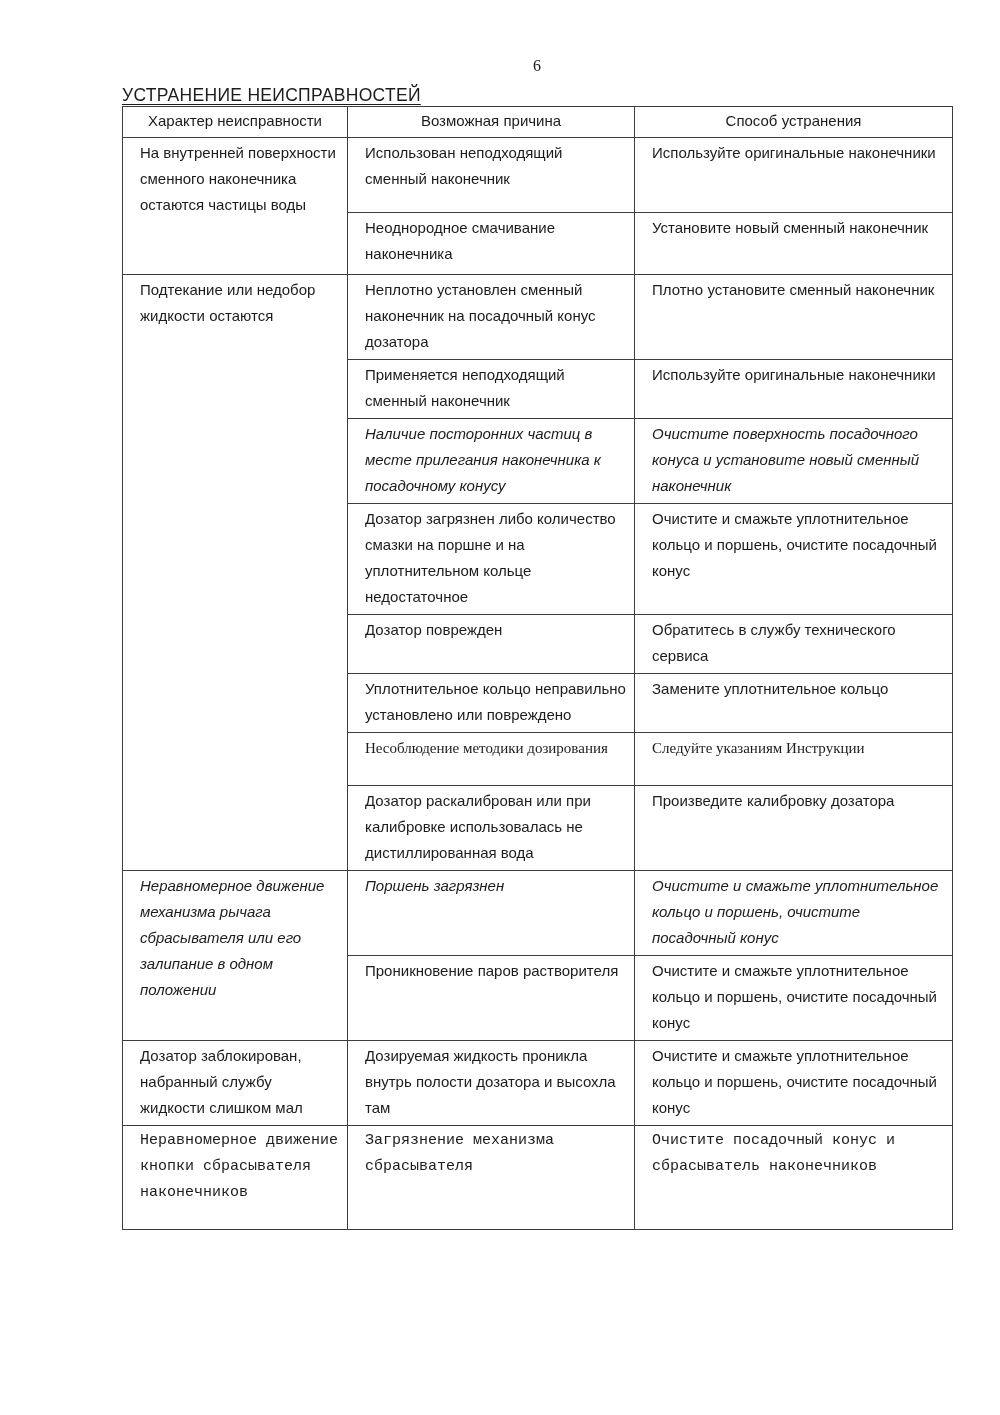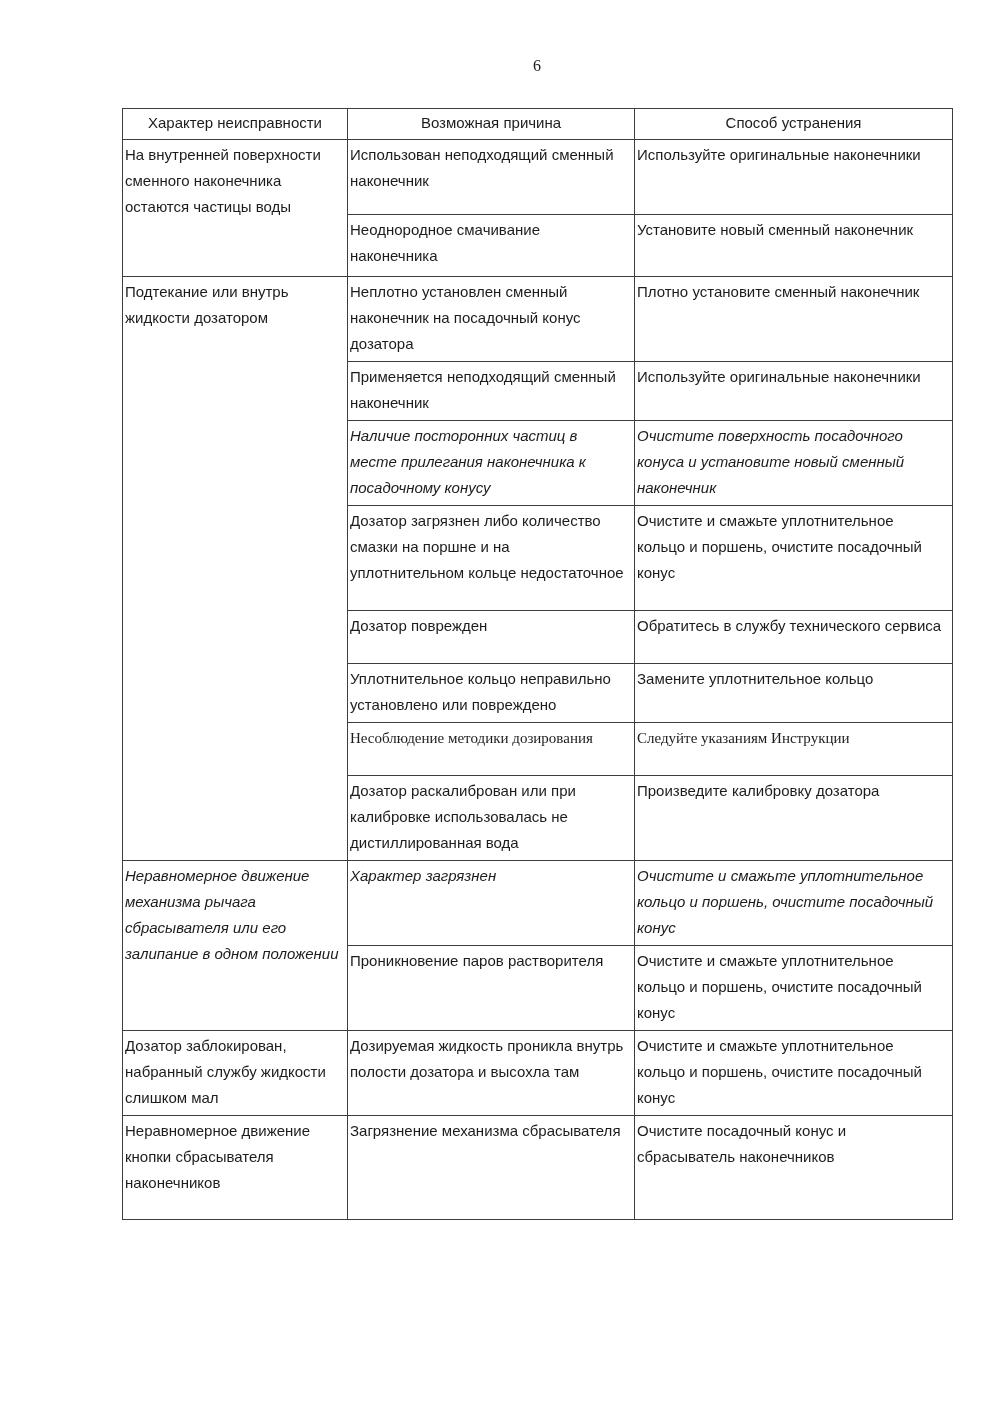--- a/index.html
+++ b/index.html
@@ -26,53 +26,53 @@
   }
   .doc-title {
     margin-top: 10px;
     font-size: 17.5px;
     letter-spacing: 0.3px;
     text-decoration: underline;
     text-underline-offset: 3px;
     white-space: nowrap;
   }
   table.trouble {
-    margin-top: 33px;
     border-collapse: collapse;
     width: 830px;
     table-layout: fixed;
   }
   table.trouble th,
   table.trouble td {
     border: 1px solid #3d3d3d;
     vertical-align: top;
     font-weight: normal;
     font-size: 15px;
     line-height: 26px;
-    padding: 2px 8px 4px 2px;
+    padding: 2px 8px 4px 17px;
     text-align: left;
     overflow: hidden;
   }
   table.trouble th {
     text-align: center;
     padding: 1px 4px;
     line-height: 26px;
     height: 28px;
   }
   .col-fault  { width: 225px; }
   .col-cause  { width: 287px; }
   .col-remedy { width: 318px; }
 </style>
 </head>
 <body>
 
 <div class="content">
 
   <div class="page-number">6</div>
 
+  <div class="doc-title">УСТРАНЕНИЕ НЕИСПРАВНОСТЕЙ</div>
 
   <table class="trouble">
     <colgroup>
       <col class="col-fault">
       <col class="col-cause">
       <col class="col-remedy">
     </colgroup>
     <thead>
       <tr>
         <th>Характер неисправности</th>
@@ -84,21 +84,21 @@
         <tr style="height: 75px;">
           <td rowspan="2">На внутренней поверхности сменного наконечника остаются частицы воды</td>
           <td>Использован неподходящий сменный наконечник</td>
           <td>Используйте оригинальные наконечники</td>
         </tr>
         <tr style="height: 62px;">
           <td>Неоднородное смачивание наконечника</td>
           <td>Установите новый сменный наконечник</td>
         </tr>
         <tr style="height: 80px;">
-          <td rowspan="8">Подтекание или внутрь жидкости дозатором</td>
+          <td rowspan="8">Подтекание или недобор жидкости остаются</td>
           <td>Неплотно установлен сменный наконечник на посадочный конус дозатора</td>
           <td>Плотно установите сменный наконечник</td>
         </tr>
         <tr style="height: 55px;">
           <td>Применяется неподходящий сменный наконечник</td>
           <td>Используйте оригинальные наконечники</td>
         </tr>
         <tr style="height: 80px; font-style: italic;">
           <td>Наличие посторонних частиц в месте прилегания наконечника к посадочному конусу</td>
           <td>Очистите поверхность посадочного конуса и установите новый сменный наконечник</td>
@@ -118,33 +118,33 @@
         <tr style="height: 53px; font-family: Liberation Serif, serif;">
           <td>Несоблюдение методики дозирования</td>
           <td>Следуйте указаниям Инструкции</td>
         </tr>
         <tr style="height: 77px;">
           <td>Дозатор раскалиброван или при калибровке использовалась не дистиллированная вода</td>
           <td>Произведите калибровку дозатора</td>
         </tr>
         <tr style="height: 78px; font-style: italic;">
           <td rowspan="2">Неравномерное движение механизма рычага сбрасывателя или его залипание в одном положении</td>
-          <td>Характер загрязнен</td>
+          <td>Поршень загрязнен</td>
           <td>Очистите и смажьте уплотнительное кольцо и поршень, очистите посадочный конус</td>
         </tr>
         <tr style="height: 77px;">
           <td>Проникновение паров растворителя</td>
           <td>Очистите и смажьте уплотнительное кольцо и поршень, очистите посадочный конус</td>
         </tr>
         <tr style="height: 82px;">
           <td rowspan="1">Дозатор заблокирован, набранный службу жидкости слишком мал</td>
           <td>Дозируемая жидкость проникла внутрь полости дозатора и высохла там</td>
           <td>Очистите и смажьте уплотнительное кольцо и поршень, очистите посадочный конус</td>
         </tr>
-        <tr style="height: 104px;">
+        <tr style="height: 104px; font-family: Liberation Mono, monospace;">
           <td rowspan="1">Неравномерное движение кнопки сбрасывателя наконечников</td>
           <td>Загрязнение механизма сбрасывателя</td>
           <td>Очистите посадочный конус и сбрасыватель наконечников</td>
         </tr>
       </tbody>
   </table>
 
 </div>
 
 </body></html>

